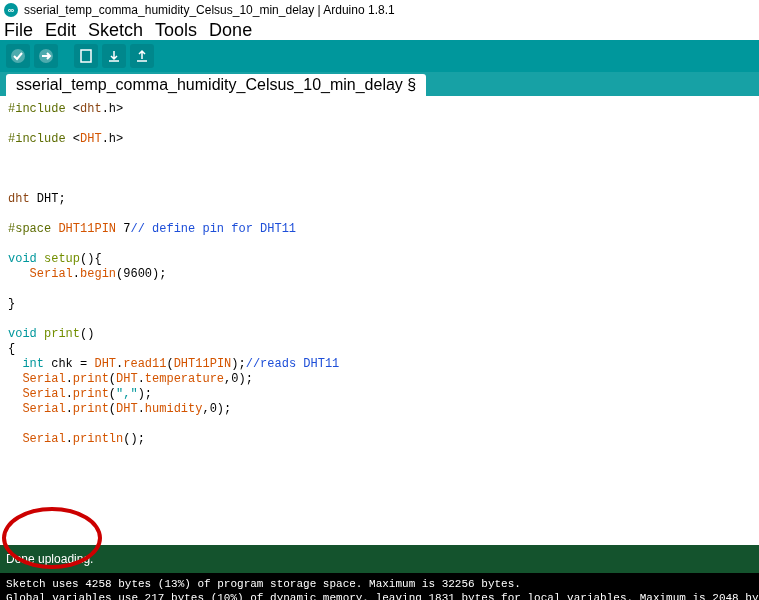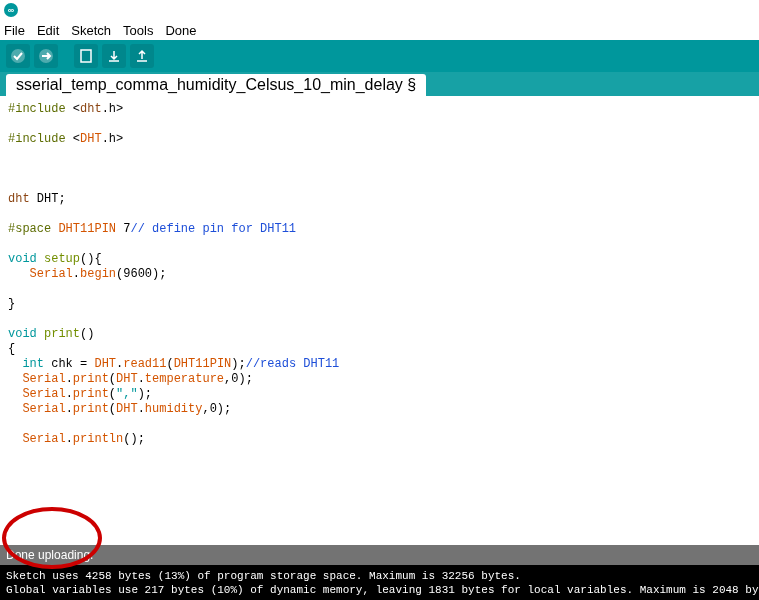--- a/index.html
+++ b/index.html
@@ -32,21 +32,21 @@
       color: #fff;
       font-size: 9px;
       font-weight: bold;
     }
     .menu-bar {
       height: 20px;
       display: flex;
       align-items: center;
       padding: 0 4px;
       gap: 12px;
-      font-size: 13px;
+      font-size: 18px;
     }
     .menu-item { cursor: pointer; }
     .toolbar {
       height: 32px;
       background: #00979c;
       display: flex;
       align-items: center;
       padding: 0 6px;
       gap: 4px;
     }
@@ -91,22 +91,22 @@
       white-space: pre;
     }
     .kw-pre { color: #5e6d03; }
     .kw-type { color: #00979c; }
     .kw-orange { color: #d35400; }
     .kw-def { color: #728e00; }
     .kw-str { color: #00979c; }
     .kw-comment { color: #1d4ed8; }
     .kw-brown { color: #8b4513; }
     .status-bar {
-      height: 20px;
-      background: #737373;
+      height: 28px;
+      background: #14532d;
       color: #fff;
       display: flex;
       align-items: center;
       padding: 0 6px;
       font-size: 12px;
     }
     .console {
       background: #000;
       color: #fff;
       font-family: Consolas, 'Courier New', monospace;
@@ -127,20 +127,21 @@
       border-radius: 50%;
       pointer-events: none;
       z-index: 10;
     }
   </style>
 </head>
 <body>
 
 <div class="title-bar">
   <span class="title-icon">∞</span>
+  <span>sserial_temp_comma_humidity_Celsus_10_min_delay | Arduino 1.8.1</span>
 </div>
 
 <div class="menu-bar">
   <span class="menu-item">File</span>
   <span class="menu-item">Edit</span>
   <span class="menu-item">Sketch</span>
   <span class="menu-item">Tools</span>
   <span class="menu-item">Done</span>
 </div>
 

